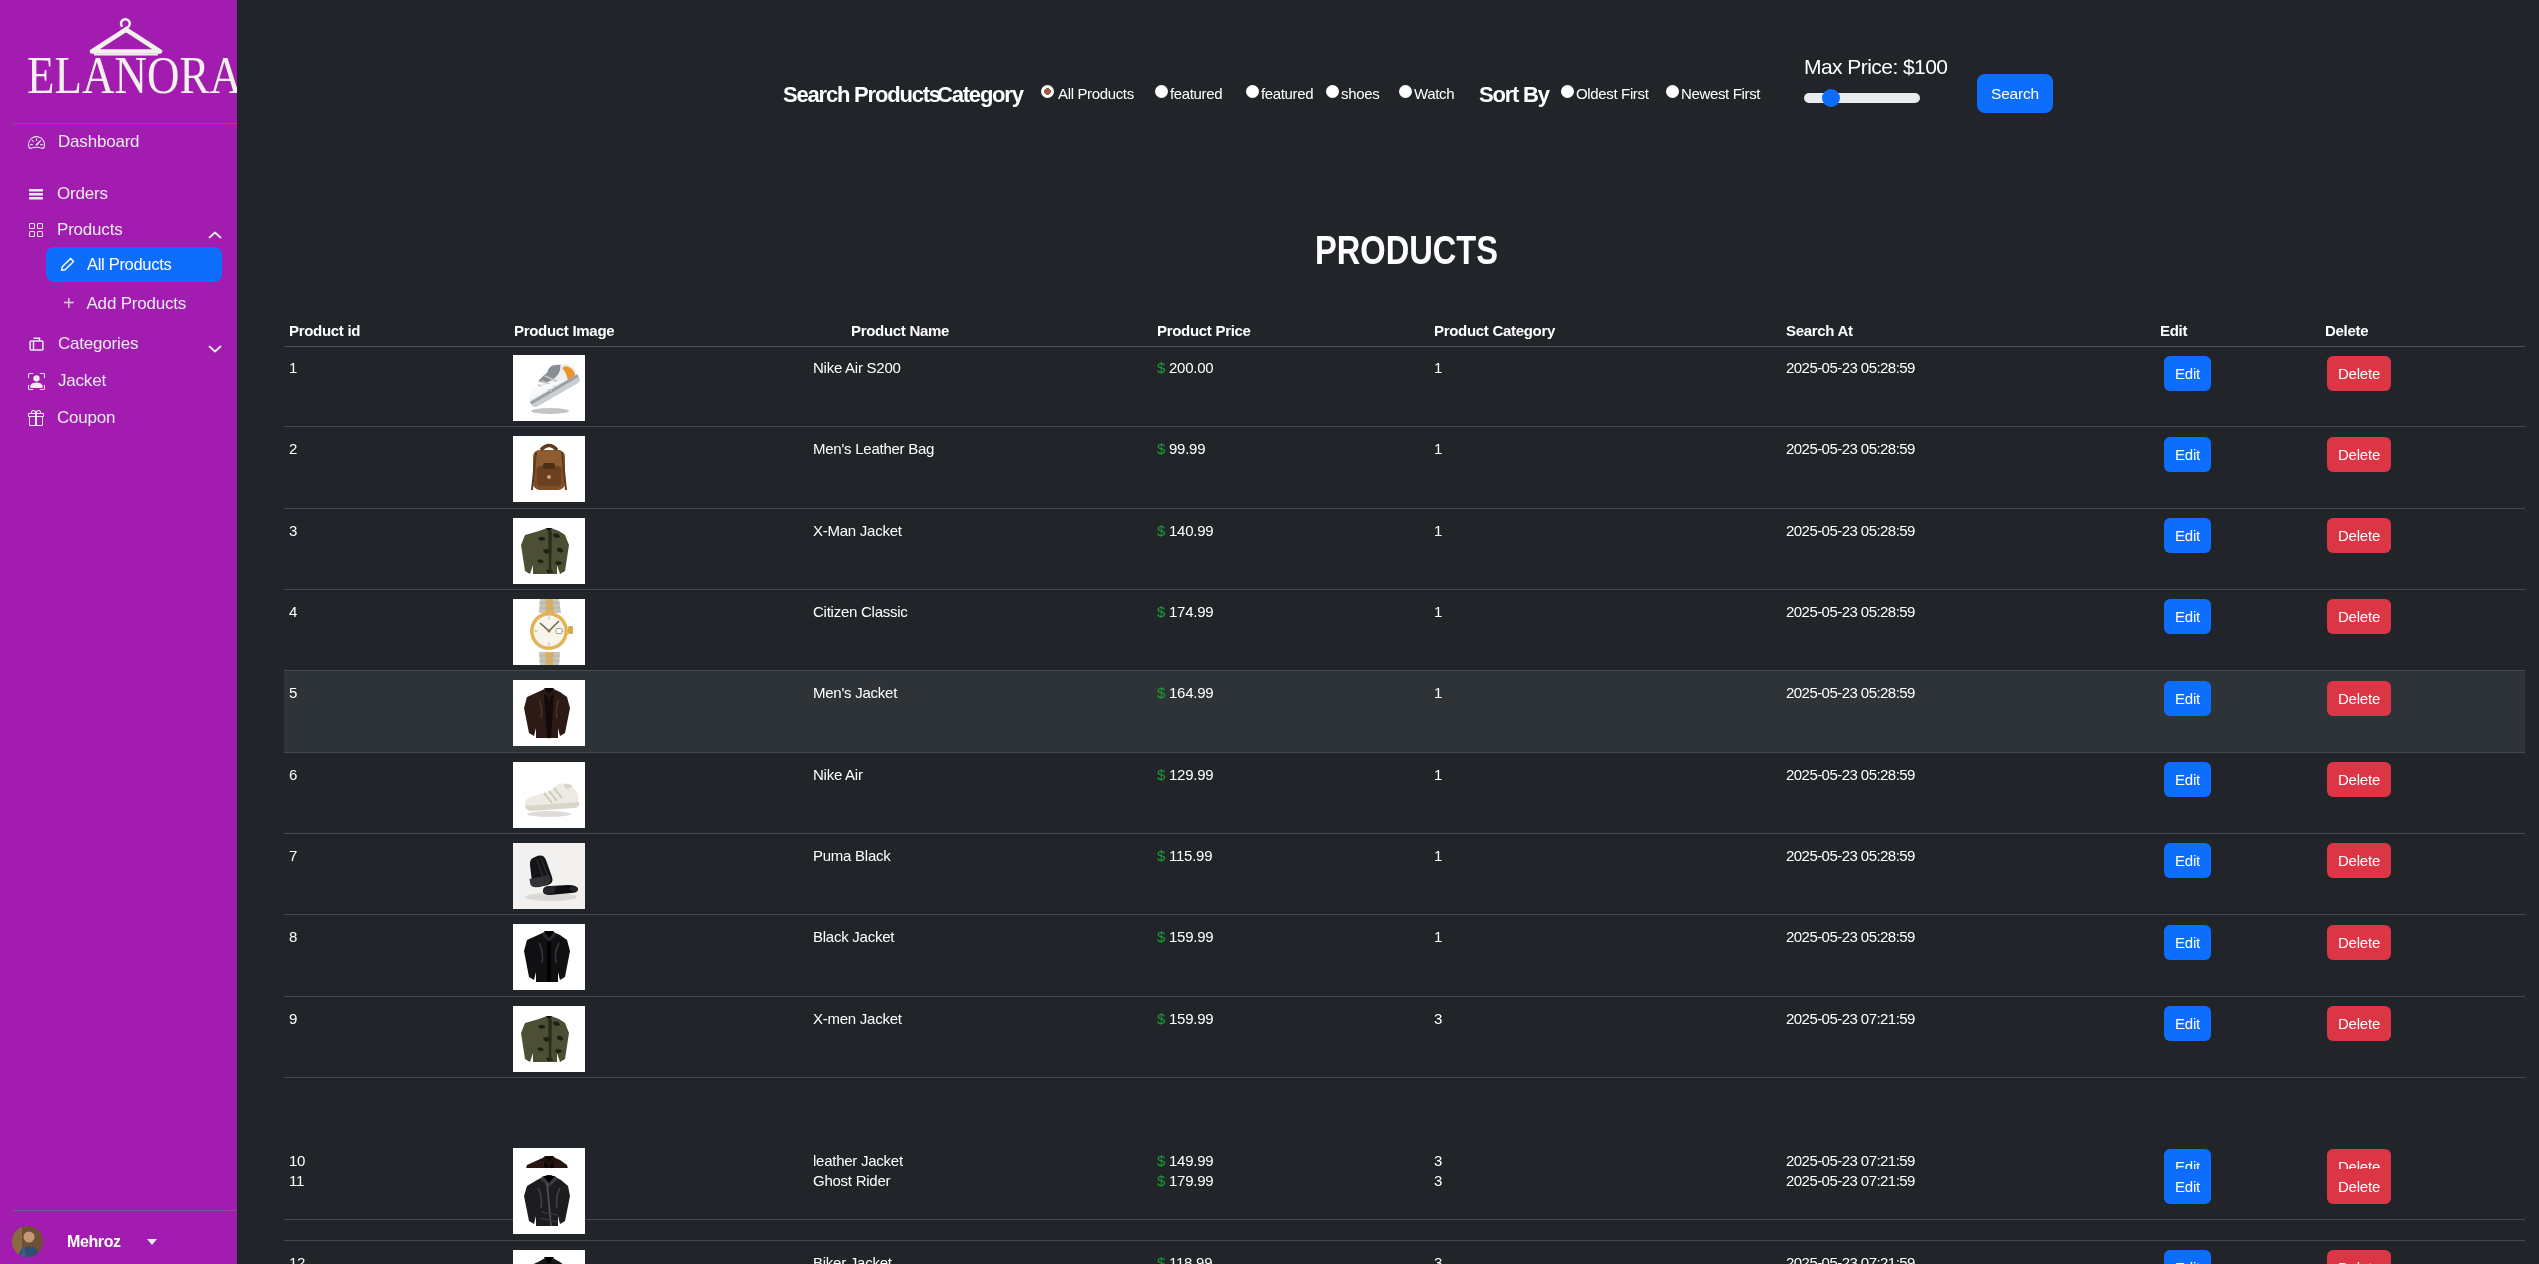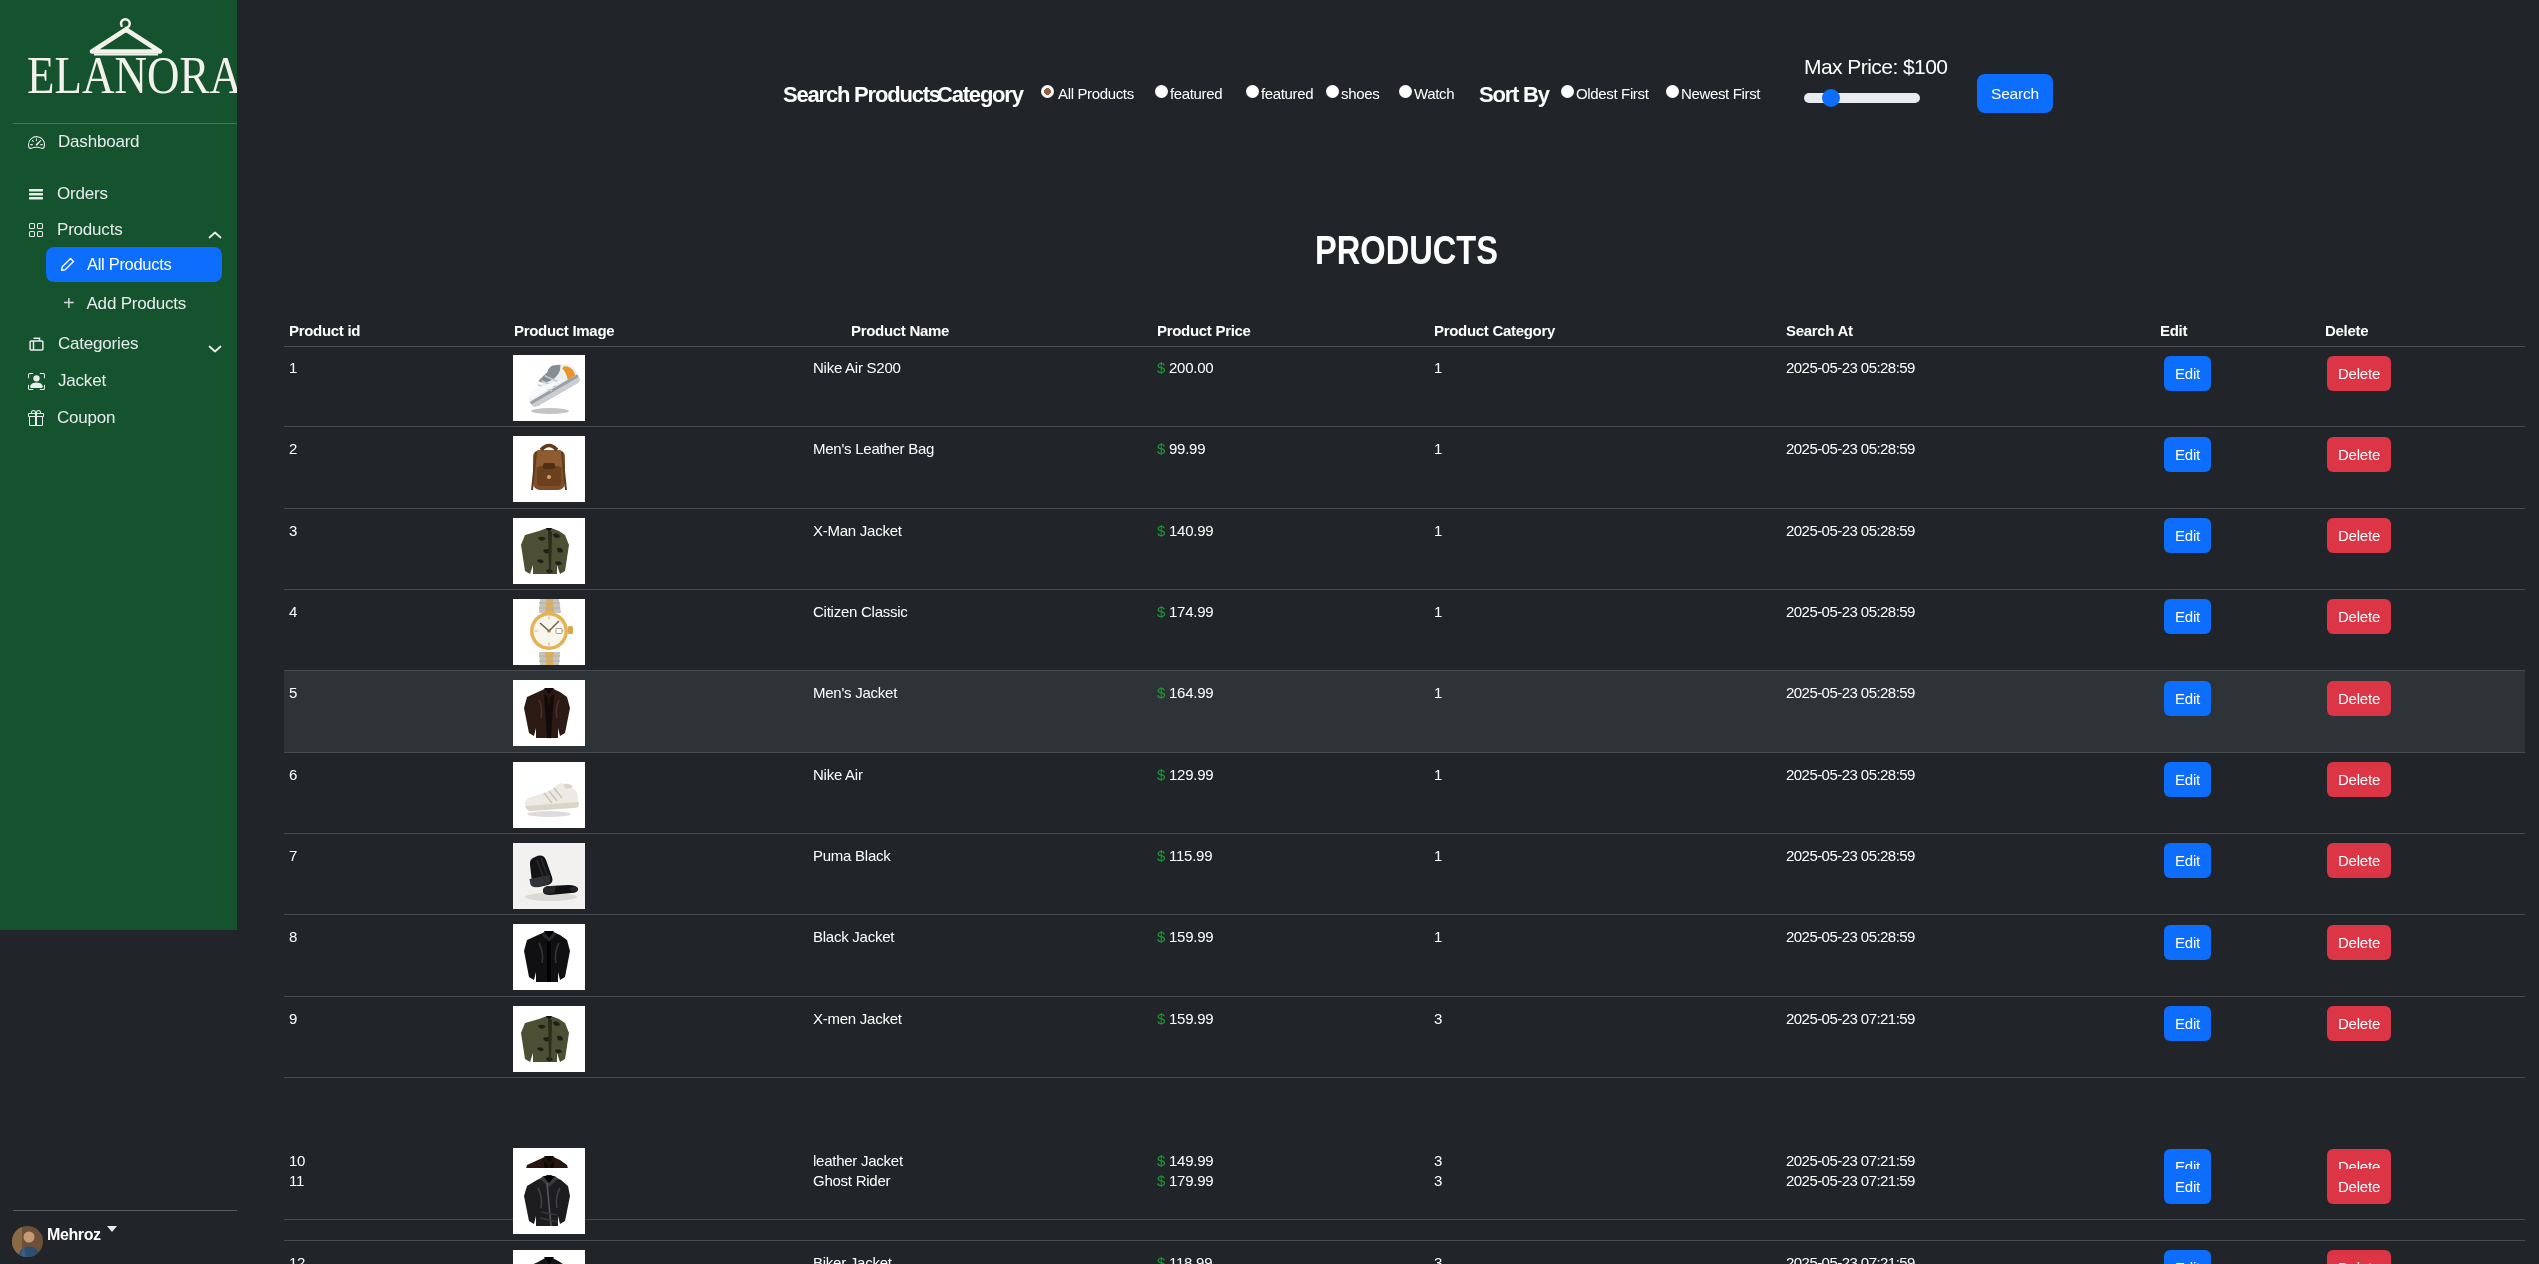--- a/index.html
+++ b/index.html
@@ -1,25 +1,25 @@
 <!DOCTYPE html>
 <html><head><meta charset="utf-8">
 <style>
 *{margin:0;padding:0;box-sizing:border-box}
 html,body{width:2539px;height:1264px;overflow:hidden;background:#212529;font-family:"Liberation Sans",sans-serif;color:#fff}
 #page{position:relative;width:2539px;height:1264px}
 
-#side{position:absolute;left:0;top:0;width:237px;height:930px;background:#14532d}
+#side{position:absolute;left:0;top:0;width:237px;height:1264px;background:#a21caf}
 #hang{position:absolute;left:89px;top:16px;line-height:0}
 #logoTxt{position:absolute;left:0;top:52px}
 .divider{position:absolute;left:13px;right:0;height:1px;background:#6a6f74;opacity:.75}
 .nav-item{position:absolute;left:28px;display:flex;align-items:center;gap:13px;font-size:17px;color:#e9ecef;letter-spacing:-0.2px}
 .nav-item .chev{position:absolute;left:180px;top:4px}
 .allbtn{position:absolute;left:46px;top:247px;width:176px;height:35px;background:#0d6efd;border-radius:8px;color:#fff;display:flex;align-items:center;gap:12px;padding-left:14px;font-size:16.5px;letter-spacing:-0.3px}
-#user{position:absolute;left:12px;top:1226px;display:flex;gap:4px}
+#user{position:absolute;left:12px;top:1226px;display:flex;align-items:center;gap:24px}
 #user b{font-size:16px;letter-spacing:-0.4px}
 #user .car{width:0;height:0;border-left:5px solid transparent;border-right:5px solid transparent;border-top:6px solid #e9ecef;margin-left:2px}
 
 .tblbl{position:absolute;font-weight:700;font-size:22px;letter-spacing:-1.2px;top:82px}
 .rlbl{position:absolute;font-size:15px;letter-spacing:-0.35px;top:85px}
 .radio{position:absolute;top:85px;width:13px;height:13px;border-radius:50%;background:#fff}
 .radio.sel{background:radial-gradient(circle,#9a5d3e 0 3.4px,#fff 3.6px)}
 #maxp{position:absolute;left:1804px;top:55px;font-size:21px;letter-spacing:-0.55px}
 #track{position:absolute;left:1804px;top:93px;width:116px;height:10px;border-radius:5px;background:#e9ecef}
 #thumb{position:absolute;left:1822px;top:89px;width:18px;height:18px;border-radius:50%;background:#0d6efd}

